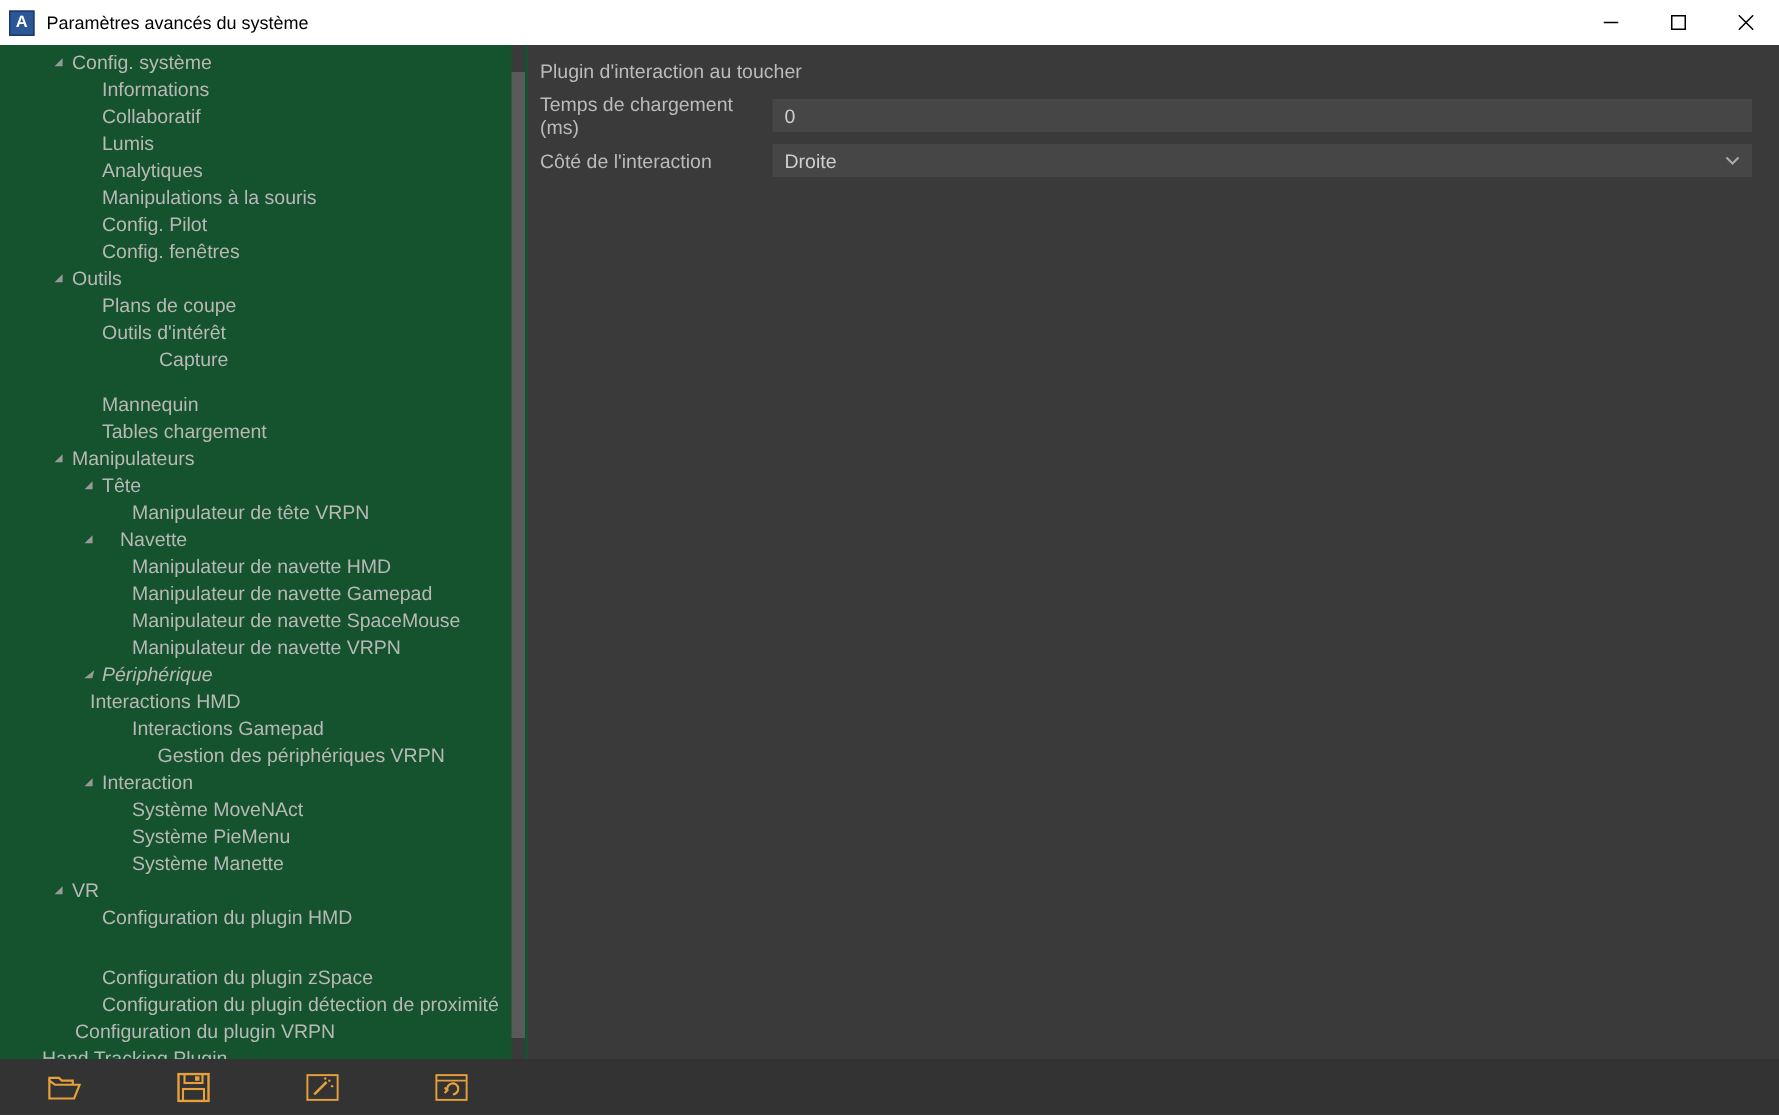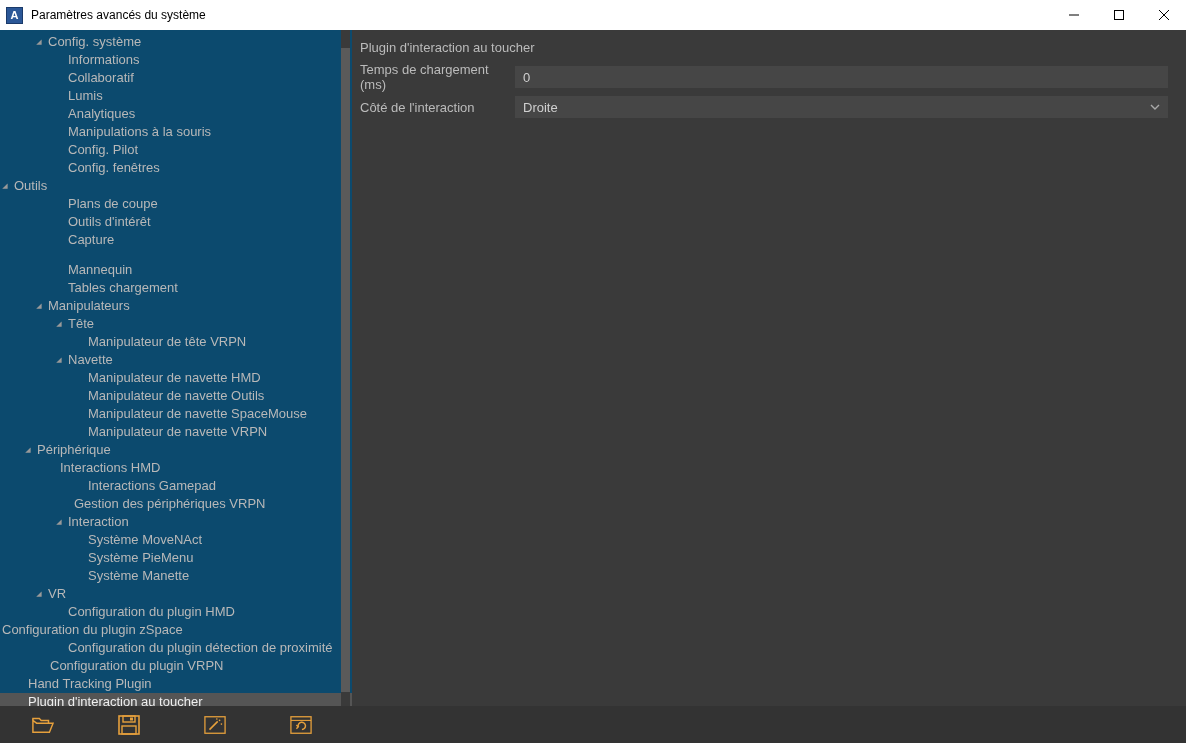--- a/index.html
+++ b/index.html
@@ -7,21 +7,21 @@
   
   
   .titlebar { height: 30px; background: #fff; color: #000; display: flex; align-items: center; padding-left: 6px; }
   .titlebar .app-icon { width: 17px; height: 17px; background: #2b5797; color: #fff; display: flex; align-items: center; justify-content: center; font-weight: bold; font-size: 11px; border:1px solid #1a3a6a; }
   .titlebar .title-text { margin-left: 8px; font-size: 12px; }
   .titlebar .win-controls { margin-left: auto; display: flex; height: 100%; }
   .titlebar .win-btn { width: 45px; height: 100%; display: flex; align-items: center; justify-content: center; cursor: pointer; }
   .titlebar .win-btn svg { width: 10px; height: 10px; }
   
   
-  .main { display: flex; height: 676px; background: #0c4a6e; }
+  .main { display: flex; height: 676px; background: #14532d; }
   
   
   .sidebar { width: 352px; position: relative; overflow: hidden; }
   .tree { padding: 3px 0 6px 0; color: #b8b8b8; line-height: 18px; height: 100%; overflow: hidden; }
   .tree .row { height: 18px; display:flex; align-items:center; white-space: nowrap; cursor: pointer; }
   .tree .bullet { width:10px; text-align:center; color:#888; font-size:10px; display:inline-block; }
   .tree .lbl { padding-left:2px; }
   .tree .row.selected { background: #555; color:#eee; }
   .scrollbar-track { position:absolute; top:0; right:2px; width:9px; height:100%; background:#3a3a3a; }
   .scrollbar-thumb { position:absolute; right:2px; width:9px; background:#5a5a5a; border-radius:0; }
@@ -87,77 +87,77 @@
         </div>
         <div class="row" style="padding-left: 66px;">
           <span class="lbl">Manipulations à la souris</span>
         </div>
         <div class="row" style="padding-left: 66px;">
           <span class="lbl">Config. Pilot</span>
         </div>
         <div class="row" style="padding-left: 66px;">
           <span class="lbl">Config. fenêtres</span>
         </div>
-        <div class="row" style="">
+        <div class="row" style="padding-left: 34px;">
           <span class="bullet" style="font-size: 7px; color: rgb(153, 153, 153); margin-right: 2px;">◢</span>
           <span class="lbl">Outils</span>
         </div>
         <div class="row" style="padding-left: 66px;">
           <span class="lbl">Plans de coupe</span>
         </div>
         <div class="row" style="padding-left: 66px;">
           <span class="lbl">Outils d'intérêt</span>
         </div>
-        <div class="row" style="padding-left: 66px;">
+        <div class="row" style="padding-left: 104px;">
           <span class="lbl">Capture</span>
         </div>
         <div class="row" style="padding-left: 66px; margin-top: 12px;">
           <span class="lbl">Mannequin</span>
         </div>
         <div class="row" style="padding-left: 66px;">
           <span class="lbl">Tables chargement</span>
         </div>
         <div class="row" style="padding-left: 34px;">
           <span class="bullet" style="font-size: 7px; color: rgb(153, 153, 153); margin-right: 2px;">◢</span>
           <span class="lbl">Manipulateurs</span>
         </div>
         <div class="row" style="padding-left: 54px;">
           <span class="bullet" style="font-size: 7px; color: rgb(153, 153, 153); margin-right: 2px;">◢</span>
           <span class="lbl">Tête</span>
         </div>
         <div class="row" style="padding-left: 86px;">
           <span class="lbl">Manipulateur de tête VRPN</span>
         </div>
-        <div class="row" style="padding-left: 54px;">
+        <div class="row" style="padding-left: 54px; gap: 12px;">
           <span class="bullet" style="font-size: 7px; color: rgb(153, 153, 153); margin-right: 2px;">◢</span>
           <span class="lbl">Navette</span>
         </div>
         <div class="row" style="padding-left: 86px;">
           <span class="lbl">Manipulateur de navette HMD</span>
         </div>
         <div class="row" style="padding-left: 86px;">
-          <span class="lbl">Manipulateur de navette Outils</span>
+          <span class="lbl">Manipulateur de navette Gamepad</span>
         </div>
         <div class="row" style="padding-left: 86px;">
           <span class="lbl">Manipulateur de navette SpaceMouse</span>
         </div>
         <div class="row" style="padding-left: 86px;">
           <span class="lbl">Manipulateur de navette VRPN</span>
         </div>
-        <div class="row" style="padding-left: 23px;">
+        <div class="row" style="padding-left: 54px; font-style: italic;">
           <span class="bullet" style="font-size: 7px; color: rgb(153, 153, 153); margin-right: 2px;">◢</span>
           <span class="lbl">Périphérique</span>
         </div>
         <div class="row" style="padding-left: 58px;">
           <span class="lbl">Interactions HMD</span>
         </div>
         <div class="row" style="padding-left: 86px;">
           <span class="lbl">Interactions Gamepad</span>
         </div>
-        <div class="row" style="padding-left: 72px;">
+        <div class="row" style="padding-left: 103px;">
           <span class="lbl">Gestion des périphériques VRPN</span>
         </div>
         <div class="row" style="padding-left: 54px;">
           <span class="bullet" style="font-size: 7px; color: rgb(153, 153, 153); margin-right: 2px;">◢</span>
           <span class="lbl">Interaction</span>
         </div>
         <div class="row" style="padding-left: 86px;">
           <span class="lbl">Système MoveNAct</span>
         </div>
         <div class="row" style="padding-left: 86px;">
@@ -166,21 +166,21 @@
         <div class="row" style="padding-left: 86px;">
           <span class="lbl">Système Manette</span>
         </div>
         <div class="row" style="padding-left: 34px;">
           <span class="bullet" style="font-size: 7px; color: rgb(153, 153, 153); margin-right: 2px;">◢</span>
           <span class="lbl">VR</span>
         </div>
         <div class="row" style="padding-left: 66px;">
           <span class="lbl">Configuration du plugin HMD</span>
         </div>
-        <div class="row" style="">
+        <div class="row" style="padding-left: 66px; margin-top: 22px;">
           <span class="lbl">Configuration du plugin zSpace</span>
         </div>
         <div class="row" style="padding-left: 66px;">
           <span class="lbl">Configuration du plugin détection de proximité</span>
         </div>
         <div class="row" style="padding-left: 38px; margin-left: 10px;">
           <span class="lbl">Configuration du plugin VRPN</span>
         </div>
         <div class="row" style="padding-left: 26px;">
           <span class="lbl">Hand Tracking Plugin</span>

